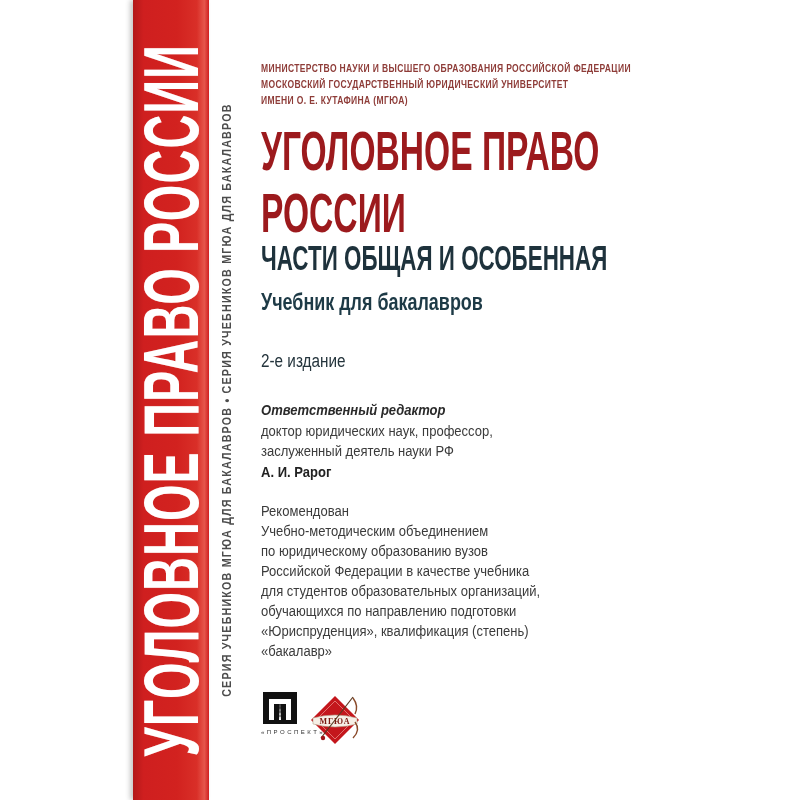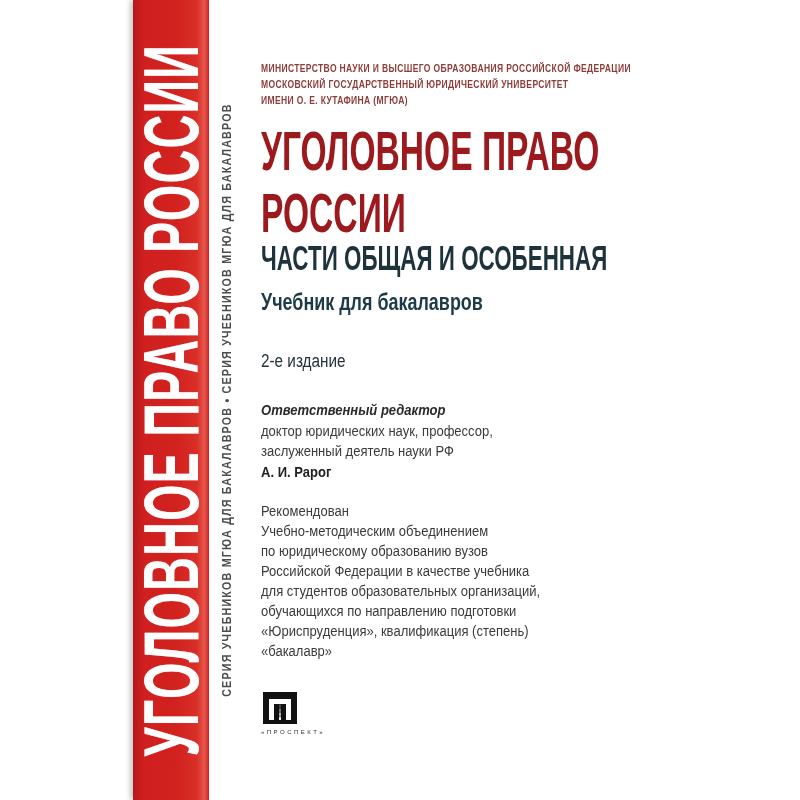--- a/index.html
+++ b/index.html
@@ -124,16 +124,29 @@
           <path d="M16 28 L17 10 L18 28 Z" fill="#ffffff"></path>
           <g stroke="#111111" stroke-width="0.7">
             <line x1="14.5" y1="16" x2="19.5" y2="16"></line>
             <line x1="14.8" y1="20" x2="19.2" y2="20"></line>
             <line x1="15.1" y1="24" x2="18.9" y2="24"></line>
           </g>
         </svg>
         <div class="prospekt-caption">« П Р О С П Е К Т »</div>
       </div>
 
+      <div class="mgua">
+        <svg width="54" height="56" viewBox="0 0 54 56">
+          <polygon points="26,4 50,28 26,52 2,28" fill="#c4161c"></polygon>
+          <polygon points="26,9 45,28 26,47 7,28" fill="none" stroke="#e98a86" stroke-width="0.8"></polygon>
+          <path d="M4 26 Q26 20 48 26 L48 32 Q26 38 4 32 Z" fill="#f6efe6"></path>
+          <path d="M4 26 Q26 20 48 26 L48 32 Q26 38 4 32 Z" fill="none" stroke="#b4a48e" stroke-width="0.6"></path>
+          <text x="26" y="31.5" text-anchor="middle" font-family="Liberation Serif, DejaVu Serif, serif" font-size="8" font-weight="bold" fill="#7a1a12" letter-spacing="1">МГЮА</text>
+          <path d="M44 6 Q50 14 46 22" fill="none" stroke="#8a4a2a" stroke-width="1.4"></path>
+          <path d="M46 30 Q52 38 44 46" fill="none" stroke="#8a4a2a" stroke-width="1.4"></path>
+          <line x1="44" y1="5" x2="12" y2="46" stroke="#5a3a22" stroke-width="1.2"></line>
+          <circle cx="14" cy="46" r="2.2" fill="#a01418"></circle>
+        </svg>
+      </div>
     </div>
 
   </div>
 </div>
 
 </body></html>

